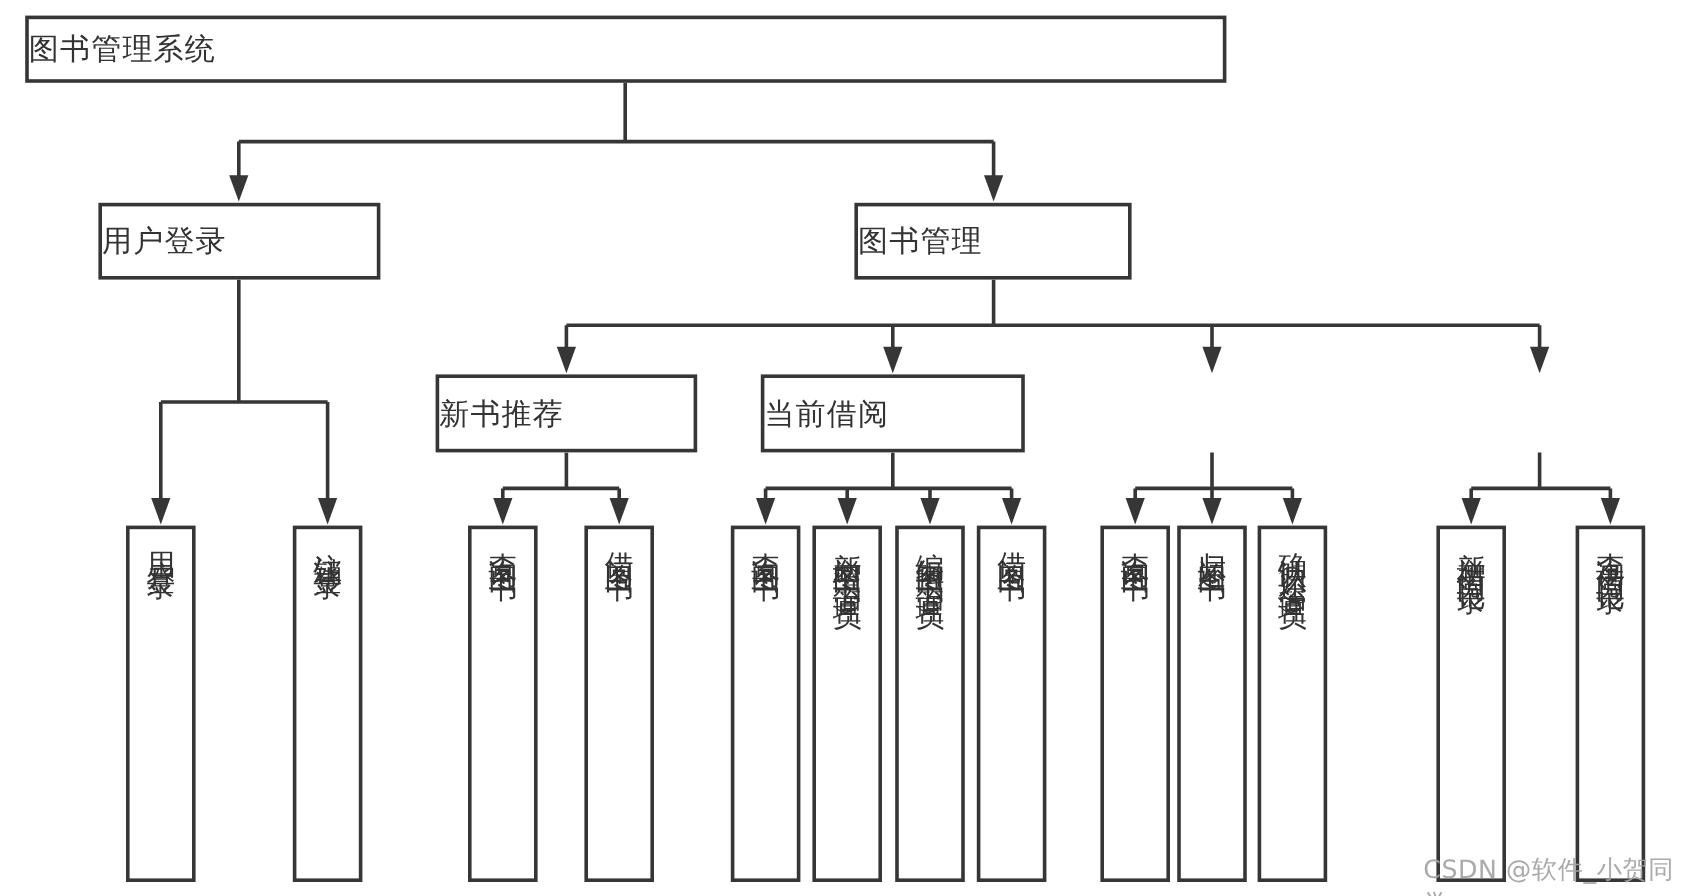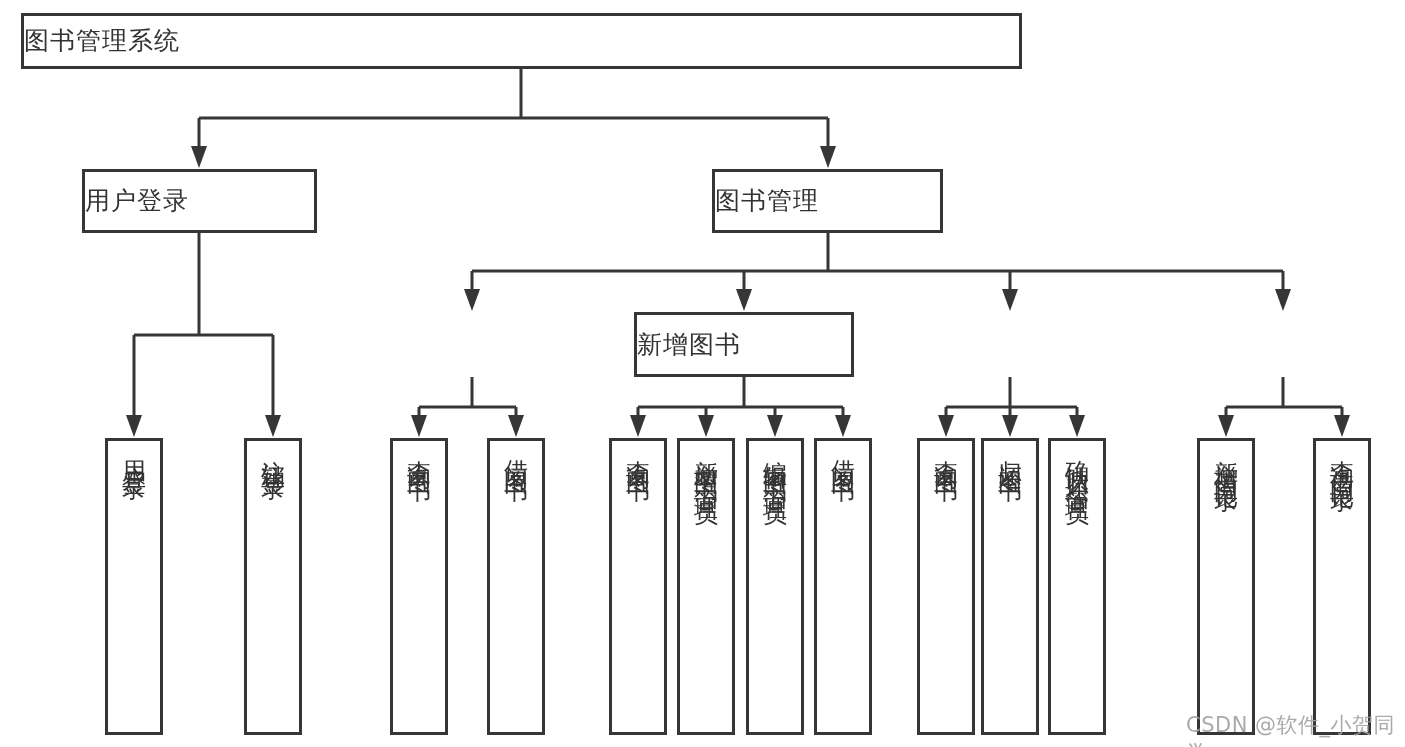--- a/index.html
+++ b/index.html
@@ -90,21 +90,22 @@
     <path d="M1283 377 V407 M1226 407 H1342 M1226 407 V417 M1342 407 V417"></path>
     <polygon points="1218,415 1234,415 1226,437"></polygon>
     <polygon points="1334,415 1350,415 1342,437"></polygon>
   </svg>
 
   <div class="box hbox" style="left:21px;top:13px;width:1001px;height:56px;line-height:50px;">图书管理系统</div>
 
   <div class="box hbox" style="left:82px;top:169px;width:235px;height:64px;line-height:58px;">用户登录</div>
   <div class="box hbox" style="left:712px;top:169px;width:231px;height:64px;line-height:58px;">图书管理</div>
 
-  <div class="box hbox" style="left:634px;top:312px;width:220px;height:65px;line-height:59px;">新增图书</div>
+  <div class="box hbox" style="left:363px;top:312px;width:218px;height:65px;line-height:59px;">新书推荐</div>
+  <div class="box hbox" style="left:634px;top:312px;width:220px;height:65px;line-height:59px;">当前借阅</div>
 
   <div class="box vbox" style="left:105px;">用户登录</div>
   <div class="box vbox" style="left:244px;">注销登录</div>
 
   <div class="box vbox" style="left:390px;">查询图书</div>
   <div class="box vbox" style="left:487px;">借阅图书</div>
 
   <div class="box vbox" style="left:609px;">查询图书</div>
   <div class="box vbox" style="left:677px;">新增图书（管理员）</div>
   <div class="box vbox" style="left:746px;">编辑图书（管理员）</div>

